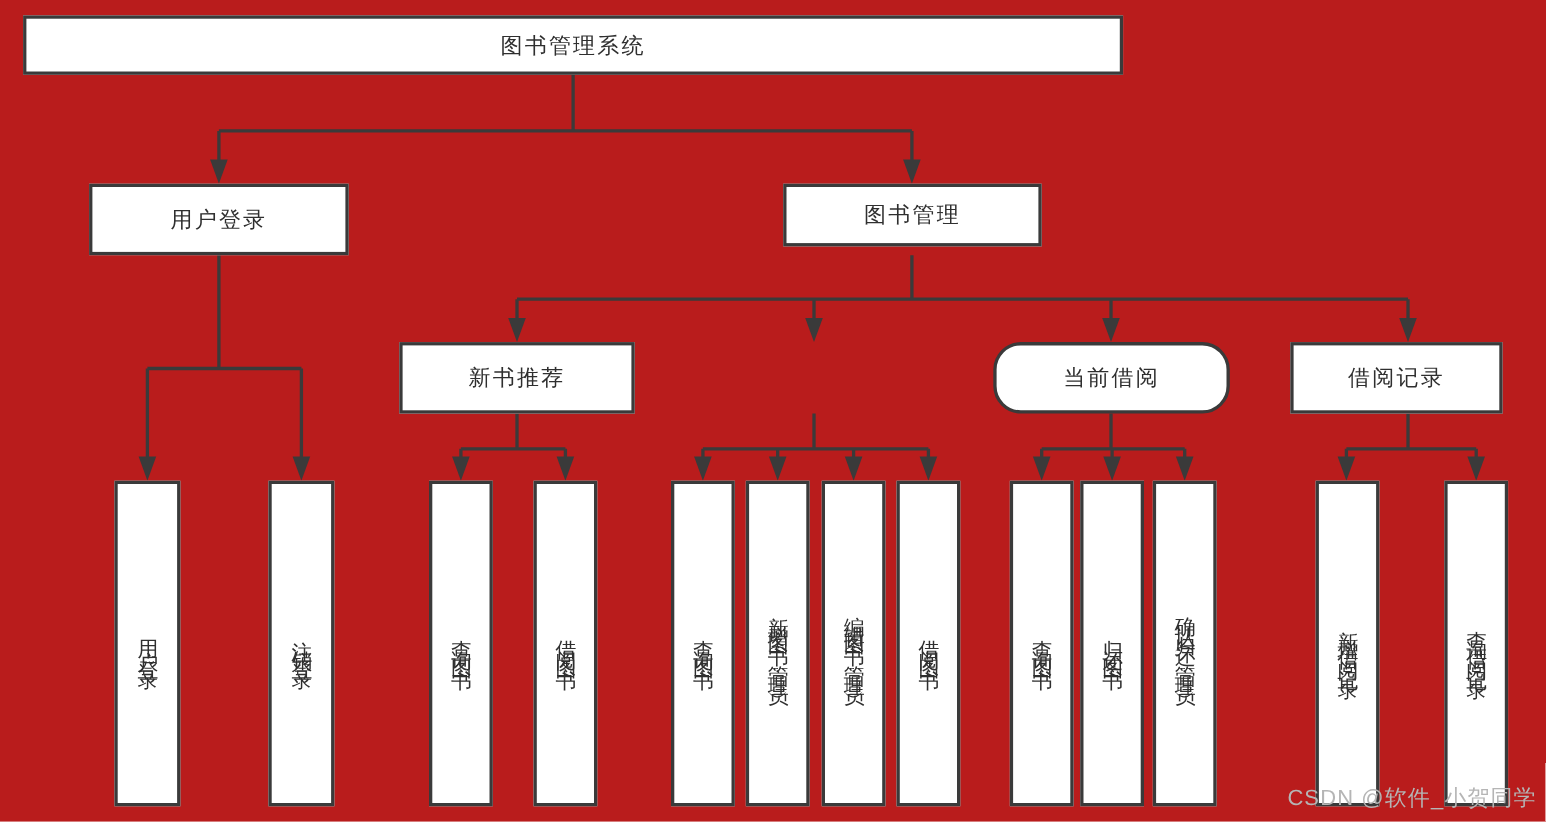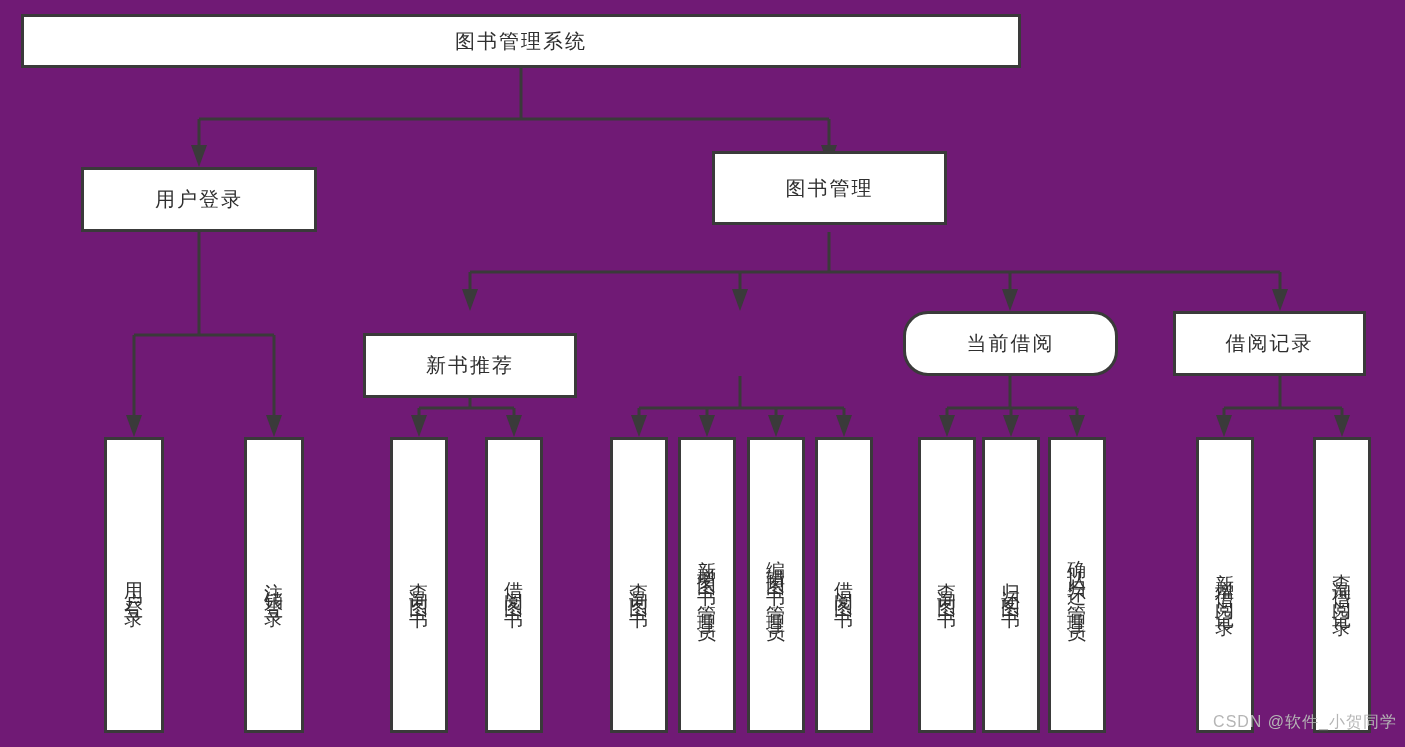--- a/index.html
+++ b/index.html
@@ -1,20 +1,20 @@
 <!DOCTYPE html>
 <html><head>
 <meta charset="utf-8">
 <style>
   html, body { margin: 0; padding: 0; background: #ffffff; }
   .canvas {
     position: relative;
     width: 1405px;
     height: 747px;
-    background: #701a75;
+    background: #b91c1c;
     font-family: "Liberation Sans", sans-serif;
     overflow: hidden;
   }
   .connector-svg {
     position: absolute;
     left: 0; top: 0;
     width: 1405px; height: 747px;
   }
   .node {
     position: absolute;
@@ -36,21 +36,21 @@
     text-orientation: mixed;
     font-size: 19px;
     line-height: 1;
     letter-spacing: 9px;
     white-space: nowrap;
   }
   .watermark {
     position: absolute;
     top: 712px;
     right: 8px;
-    font-size: 16px;
+    font-size: 20px;
     color: #b5b5b5;
     letter-spacing: 1px;
     white-space: nowrap;
   }
 </style>
 </head>
 <body>
 
 <div class="canvas">
 
@@ -87,25 +87,25 @@
     </g>
   </svg>
 
   <div class="node" style="left:21px; top:14px; width:1000px; height:54px;">
     <span class="h-label">图书管理系统</span>
   </div>
 
   <div class="node" style="left:81px; top:167px; width:236px; height:65px;">
     <span class="h-label">用户登录</span>
   </div>
-  <div class="node" style="left:712px; top:151px; width:235px; height:74px;">
+  <div class="node" style="left:712px; top:167px; width:235px; height:57px;">
     <span class="h-label">图书管理</span>
   </div>
 
-  <div class="node" style="left:363px; top:311px; width:214px; height:65px;margin-top:22px;">
+  <div class="node" style="left:363px; top:311px; width:214px; height:65px;">
     <span class="h-label">新书推荐</span>
   </div>
   <div class="node" style="left:903px; top:311px; width:215px; height:65px;border-radius:25px;">
     <span class="h-label">当前借阅</span>
   </div>
   <div class="node" style="left:1173px; top:311px; width:193px; height:65px;">
     <span class="h-label">借阅记录</span>
   </div>
 
   <div class="node" style="left:104px; top:437px; width:60px; height:296px;">

